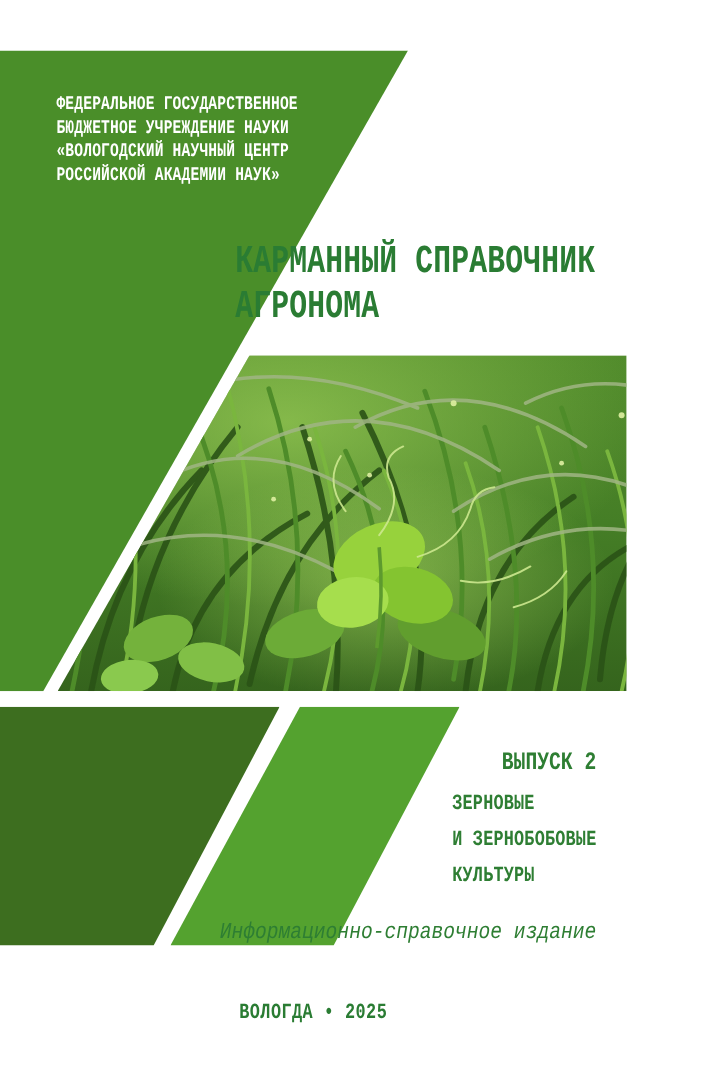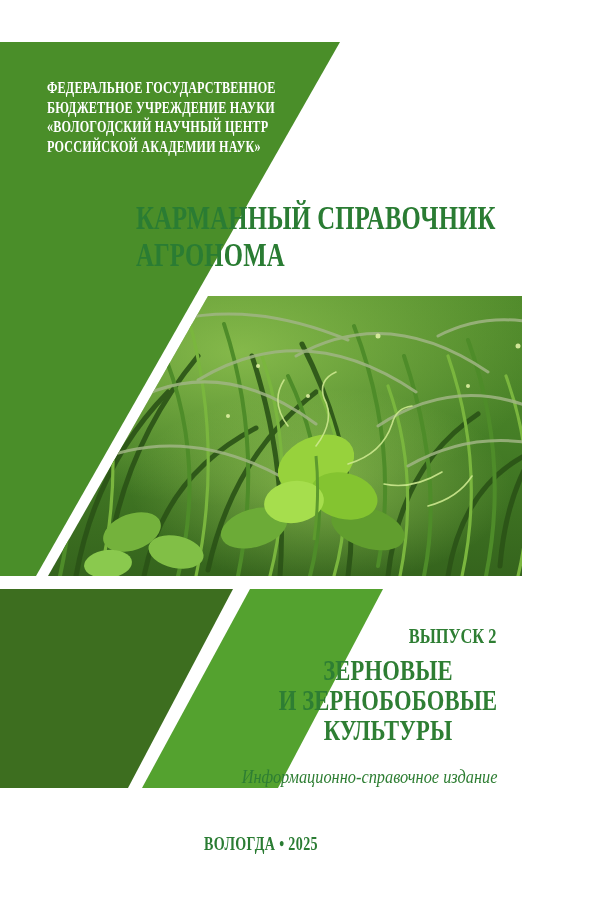--- a/index.html
+++ b/index.html
@@ -1,18 +1,18 @@
 <!DOCTYPE html>
 <html><head>
 <meta charset="utf-8">
 <style>
   html,body{margin:0;padding:0;background:#ffffff;}
   .cover{
     position:relative;width:522px;height:900px;background:#ffffff;
-    overflow:hidden;font-family:Liberation Serif, serif;border-radius:16px;
+    overflow:hidden;font-family:Liberation Mono, monospace;border-radius:16px;
   }
   .layer{position:absolute;left:0;top:0;width:600px;height:900px;}
   
   .green-main{
     background:#4a8e29;
     clip-path:polygon(0px 42px,340px 42px,36px 576px,0px 576px);
   }
   
   .ribbon-dark{
     background:#3d6e1f;
@@ -41,22 +41,22 @@
     font-size:33px;line-height:37px;font-weight:700;
   }
   .main-title .ln{transform:scaleX(0.75);transform-origin:right center;white-space:nowrap;letter-spacing:0.2px;}
 
   .issue-number{
     position:absolute;right:25px;top:625px;color:#2e7e33;
     font-size:21px;line-height:23px;font-weight:700;
     transform:scaleX(0.78);transform-origin:right center;white-space:nowrap;
   }
   .issue-title{
-    position:absolute;right:25px;top:655px;text-align:center;color:#2e7e33;
-    font-size:29px;line-height:30px;font-weight:700;
+    position:absolute;right:25px;top:655px;text-align:left;color:#2e7e33;
+    font-size:18px;line-height:30px;font-weight:700;
   }
   .issue-title .ln{transform:scaleX(0.78);transform-origin:right center;white-space:nowrap;letter-spacing:0.2px;}
 
   .edition{
     position:absolute;right:25px;top:766px;color:#2e7e33;
     font-size:19px;line-height:22px;font-style:italic;font-weight:500;
     transform:scaleX(0.86);transform-origin:right center;white-space:nowrap;
   }
   .imprint{
     position:absolute;left:50%;top:834px;color:#2a7c33;

